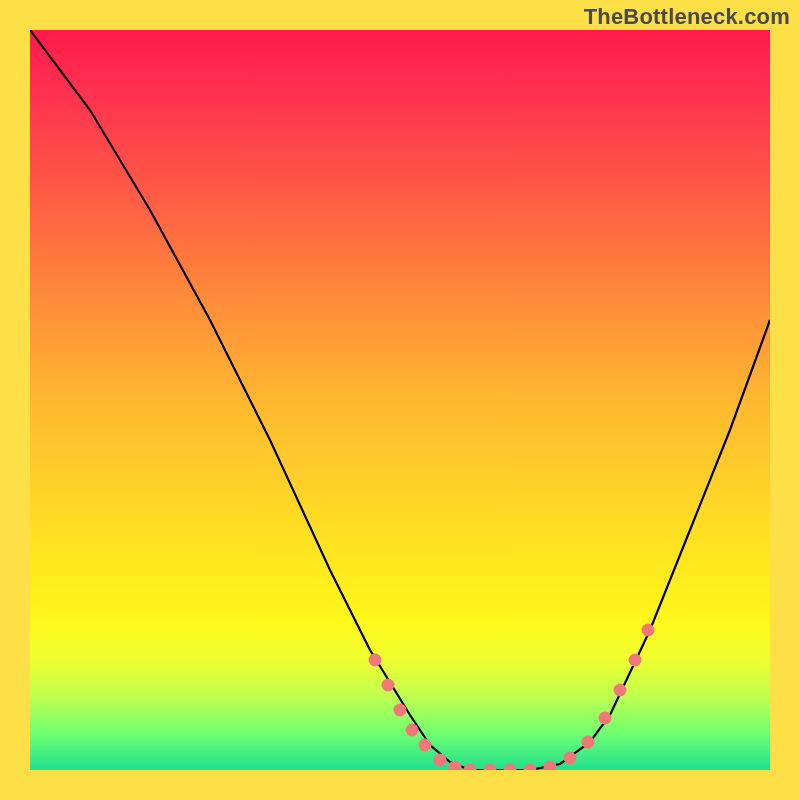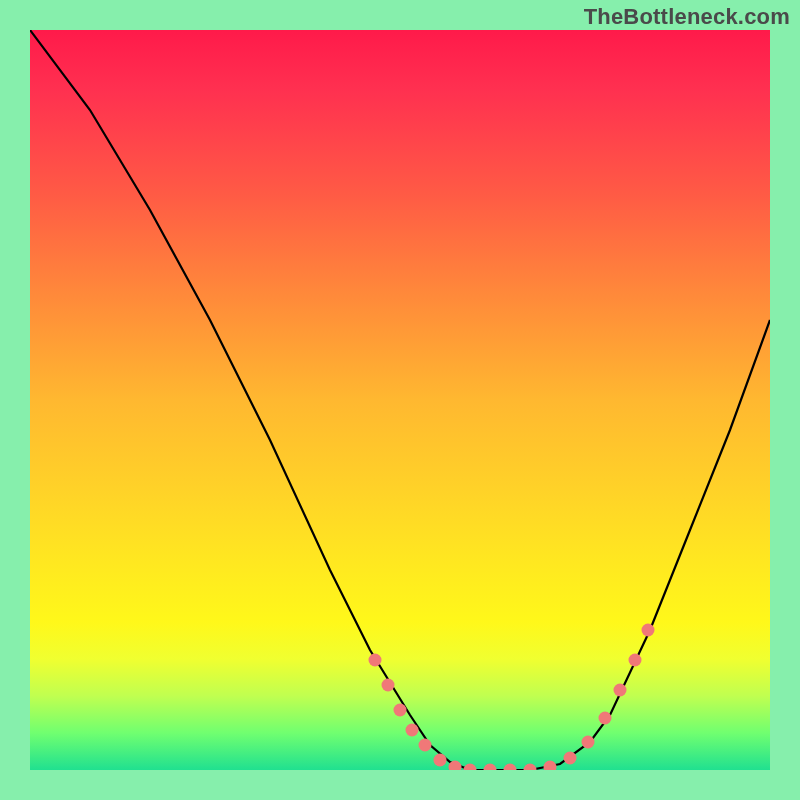--- a/index.html
+++ b/index.html
@@ -8,21 +8,21 @@
     background: #000;
     width: 800px;
     height: 800px;
     overflow: hidden;
     font-family: Arial, sans-serif;
   }
   .container {
     position: relative;
     width: 800px;
     height: 800px;
-    background: #86efac;
+    background: #fde047;
   }
   .plot-area {
     position: absolute;
     left: 30px;
     top: 30px;
     width: 740px;
     height: 740px;
   }
   .gradient-bg {
     position: absolute;

